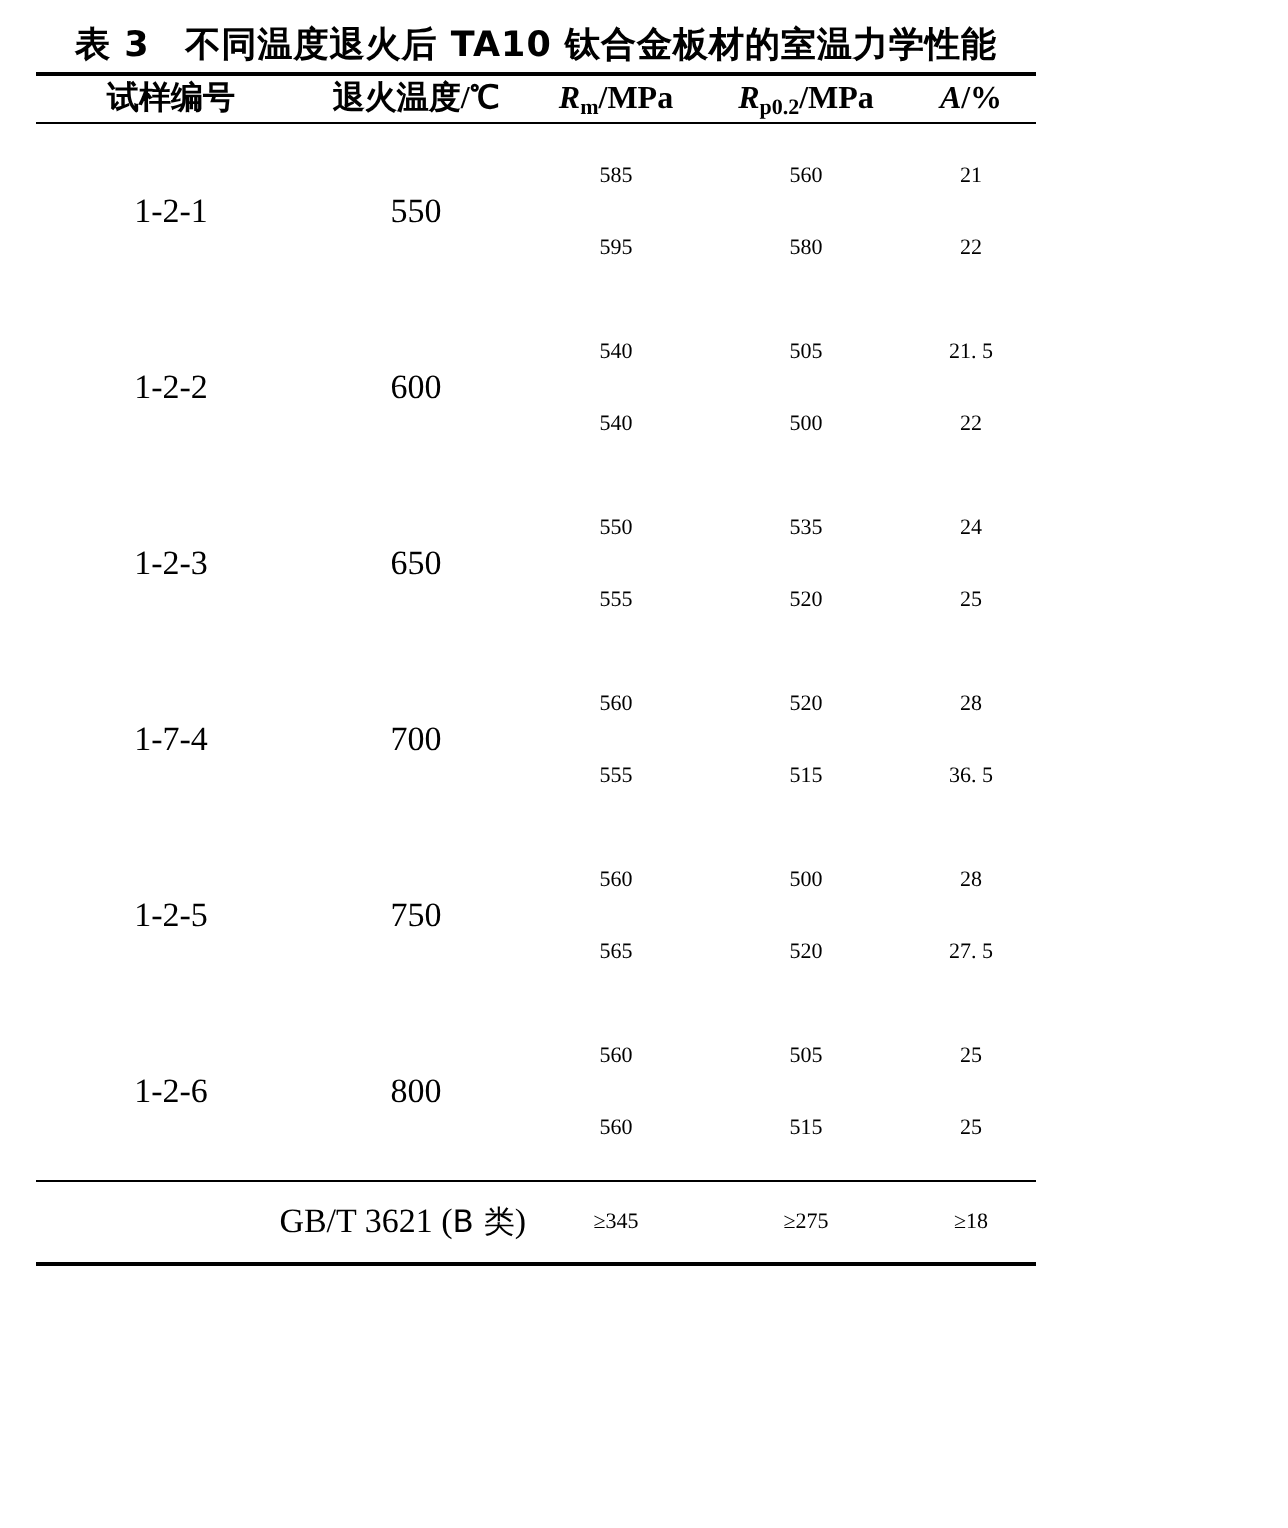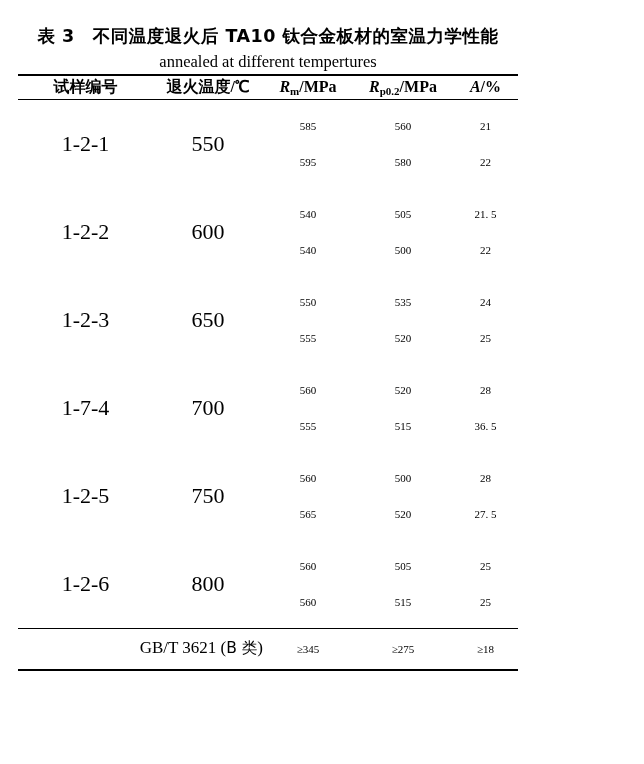--- a/index.html
+++ b/index.html
@@ -12,21 +12,21 @@
     height: 764px;
     font-family: "Liberation Serif", serif;
     color: #000000;
     overflow: hidden;
   }
   .page {
     position: relative;
     width: 536px;
     height: 764px;
     box-sizing: border-box;
-    padding: 18px 18px 0 18px;
+    padding: 4px 18px 0 18px;
   }
   .title-cn {
     font-family: "DejaVu Sans", sans-serif;
     font-weight: bold;
     font-size: 17.5px;
     text-align: center;
     letter-spacing: 0.5px;
     margin: 6px 0 2px 0;
     white-space: nowrap;
   }
@@ -95,21 +95,21 @@
 
   tbody td {
     font-size: 11px;
     text-align: center;
     vertical-align: middle;
     padding: 0;
     height: 36px;
   }
   tbody td.id-cell,
   tbody td.temp-cell {
-    font-size: 22px;
+    font-size: 17px;
   }
   tbody tr.first-of-group td.val { padding-top: 8px; }
   tbody tr.second-of-group td.val { padding-bottom: 8px; }
 
   td.std-label {
     text-align: right;
     padding-left: 2px;
     font-size: 17px;
     white-space: nowrap;
   }
@@ -118,21 +118,20 @@
     font-size: 15.5px;
   }
   tr.std td { height: 40px; }
 </style>
 </head>
 <body>
 
 <div class="page">
 
   <div class="title-cn">表 3　不同温度退火后 TA10 钛合金板材的室温力学性能</div>
-  <div class="title-en-line2">annealed at different tempertures</div>
 
   <table class="props">
     <colgroup>
       <col class="c0">
         <col class="c1">
         <col class="c2">
         <col class="c3">
         <col class="c4">
     </colgroup>
     <tbody>

